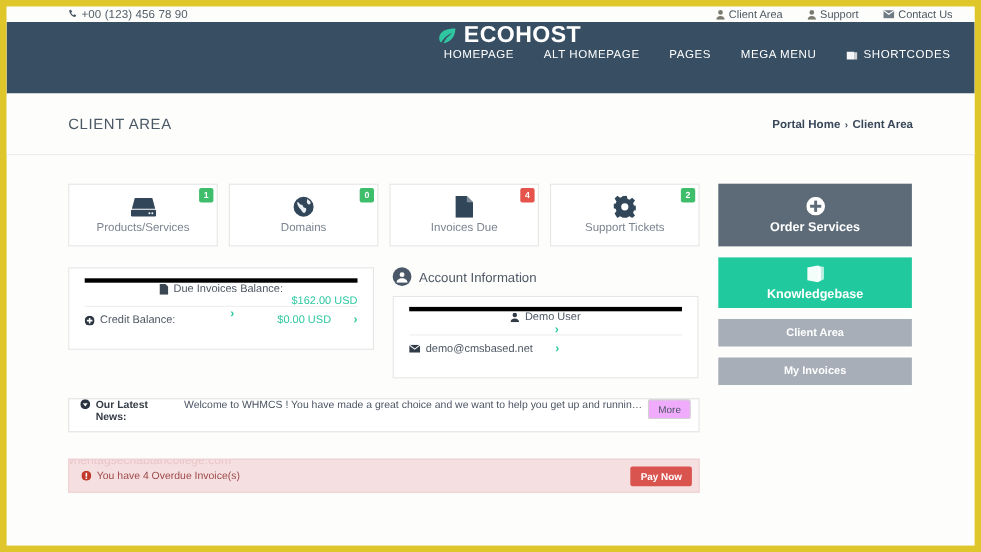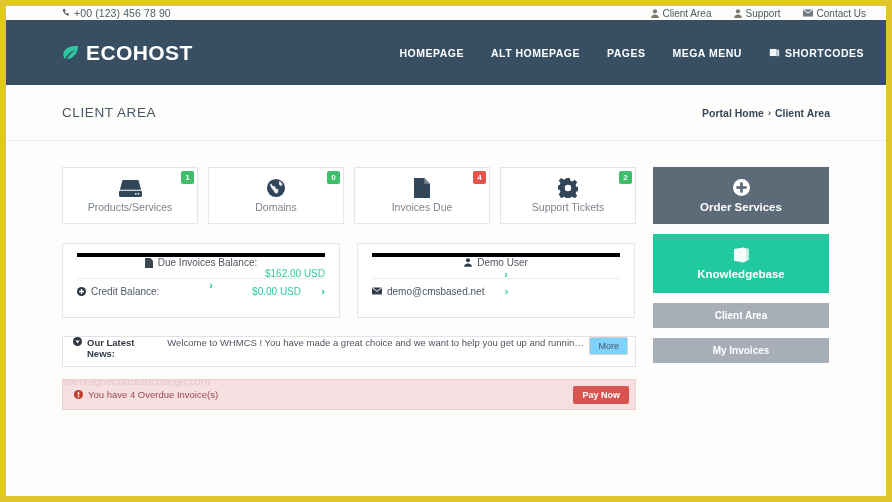--- a/index.html
+++ b/index.html
@@ -37,35 +37,36 @@
   .ic { display: inline-block; line-height: 0; }
   .ic svg { display: block; }
 
   
   .header {
     height: 65px;
     background: #374e63;
     display: flex;
     align-items: center;
     padding: 0 22px 0 56px;
+    flex-direction: column;
   }
   .logo {
     display: flex; align-items: center; gap: 7px;
     color: #ffffff;
     font-size: 21px;
     font-weight: bold;
     letter-spacing: .4px;
   }
   .nav {
     margin-left: auto;
     display: flex; align-items: center; gap: 27px;
   }
   .nav a {
     color: #ffffff; text-decoration: none;
-    font-size: 10.5px; font-weight: bold; letter-spacing: .5px;
+    font-size: 10.5px; font-weight: normal; letter-spacing: .5px;
     display: flex; align-items: center; gap: 5px;
   }
 
   
   .titleband {
     height: 56px;
     background: #fdfdfb;
     border-bottom: 1px solid #ededed;
     display: flex; align-items: center;
     padding: 0 56px;
@@ -151,33 +152,33 @@
     display: flex; align-items: flex-start;
     padding: 0 7px 0 10px;
     font-size: 9.5px; color: #4c5563;
     gap: 5px;
   }
   .newsbar b { font-weight: bold; color: #333b45; }
   .newsbar .txt { white-space: nowrap; overflow: hidden; text-overflow: ellipsis; }
   .morebtn {
     margin-left: auto;
     border: 1px solid #d2d2d2;
-    background: #7dd3fc;
+    background: #f0abfc;
     color: #4a5361;
     font-size: 9px;
     padding: 3px 8px;
     border-radius: 2px;
     cursor: pointer;
     font-family: "Liberation Sans", sans-serif;
   }
 
   
   .alert {
     position: relative;
-    margin-top: 12px;
+    margin-top: 24px;
     background: #f6dfe0;
     border: 1px solid #eecfd1;
     height: 31px;
     display: flex; align-items: center;
     padding: 0 6px 0 11px;
     font-size: 9.5px; color: #9c4a4a;
     gap: 5px;
     overflow: hidden;
   }
   .alert .watermark {
@@ -207,21 +208,21 @@
   .sbtn {
     display: flex; flex-direction: column;
     align-items: center; justify-content: center;
     color: #ffffff;
     text-decoration: none;
     cursor: pointer;
     gap: 5px;
     font-weight: bold;
   }
   .sbtn.order { height: 57px; background: #5d6b78; }
-  .sbtn.kb { height: 59px; background: #21ca9e; margin-top: 10px; }
+  .sbtn.kb { height: 46px; background: #21ca9e; margin-top: 10px; }
   .sbtn .blabel { font-size: 11.5px; }
   .sbtn.plain {
     height: 25px; background: #a7aeb8; margin-top: 10px;
     font-size: 10px;
   }
 </style>
 </head>
 <body>
 
 <div class="frame">
@@ -390,20 +391,29 @@
                 </span>
                 <span>Credit Balance:</span>
               </span>
               <span class="rval">$0.00 USD</span>
               <span class="arr">›</span>
             </div>
           </div>
         </div>
 
         <div class="panel acct">
+          <div class="phead">
+            <span class="circ">
+              <svg width="11" height="11" viewBox="0 0 12 12" fill="#ffffff">
+                <circle cx="6" cy="4" r="2.4"></circle>
+                  <path d="M0.6 12c0-2.8 2.4-4.4 5.4-4.4s5.4 1.6 5.4 4.4z"></path>
+              </svg>
+            </span>
+            <span>Account Information</span>
+          </div>
           <div class="pbody">
             <div class="prow">
               <span class="rlabel">
                 <span class="ic">
                   <svg width="8" height="9" viewBox="0 0 11 12" fill="#313c48">
                     <circle cx="5.5" cy="3" r="2.8"></circle>
                       <path d="M0 12c0-2.9 2.5-4.6 5.5-4.6S11 9.1 11 12z"></path>
                   </svg>
                 </span>
                 <span>Demo User</span>

